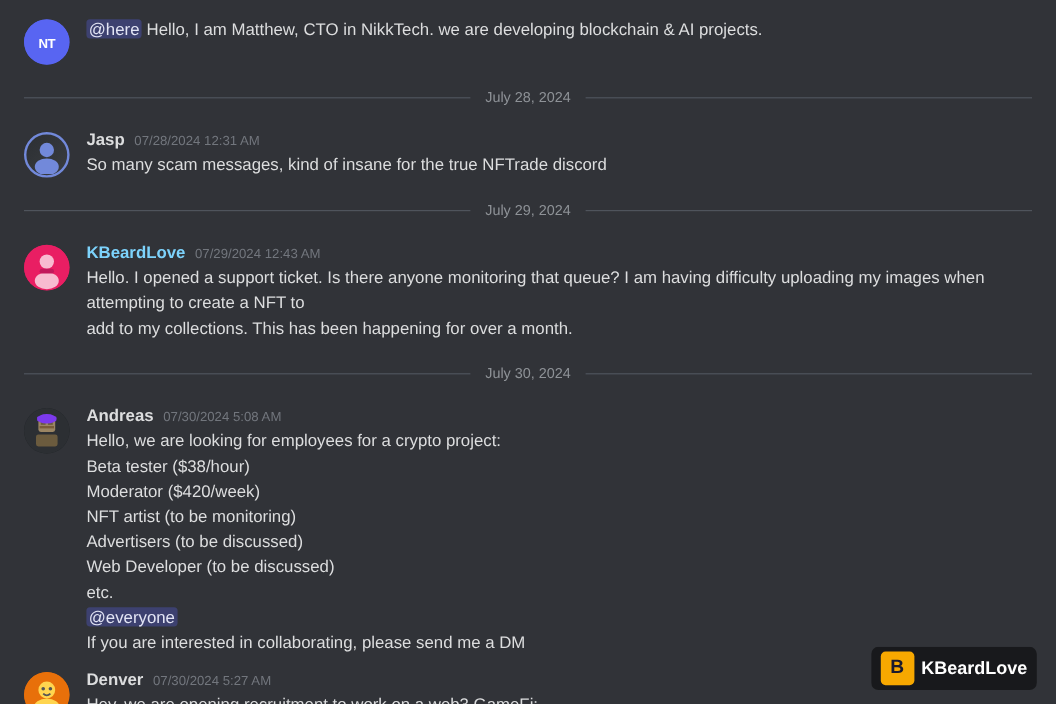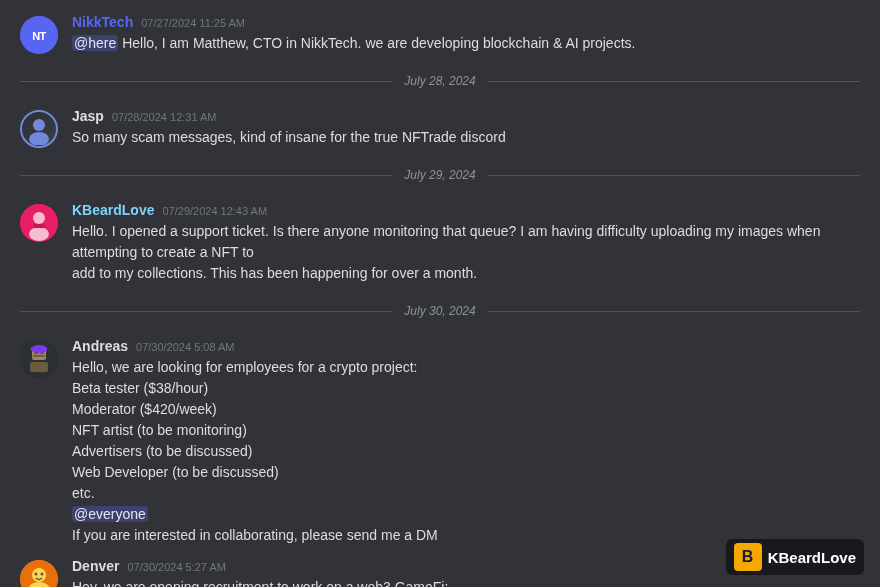--- a/index.html
+++ b/index.html
@@ -28,21 +28,20 @@
     }
     .date-divider::before,
     .date-divider::after {
       content: '';
       flex: 1;
       height: 1px;
       background: #4f545c;
     }
     .date-divider span {
       padding: 0 12px;
-      font-style: italic;
     }
     .message-group {
       display: flex;
       padding: 4px 20px;
       margin-bottom: 4px;
       gap: 14px;
     }
     .avatar {
       width: 38px;
       height: 38px;
@@ -141,24 +140,20 @@
 <div class="chat-container">
 
   <div class="message-group">
     <div class="avatar" style="background:#5865f2; font-size:11px; font-weight:900; letter-spacing:-0.5px; flex-direction:column; line-height:1.1;">
       <svg width="38" height="38" viewBox="0 0 38 38">
         <circle cx="19" cy="19" r="19" fill="#5865f2"></circle>
         <text x="19" y="24" text-anchor="middle" fill="white" font-size="11" font-weight="900" font-family="Arial">NT</text>
       </svg>
     </div>
     <div class="message-content">
-      <div class="message-header">
-        <span class="username username-nikktech">NikkTech</span>
-        <span class="timestamp">07/27/2024 11:25 AM</span>
-      </div>
       <div class="message-text">
         <span class="mention-here">@here</span>
         <span> Hello, I am Matthew, CTO in NikkTech. we are developing blockchain &amp; AI projects.</span>
       </div>
     </div>
   </div>
 
   <div class="date-divider">
     <span>July 28, 2024</span>
   </div>

